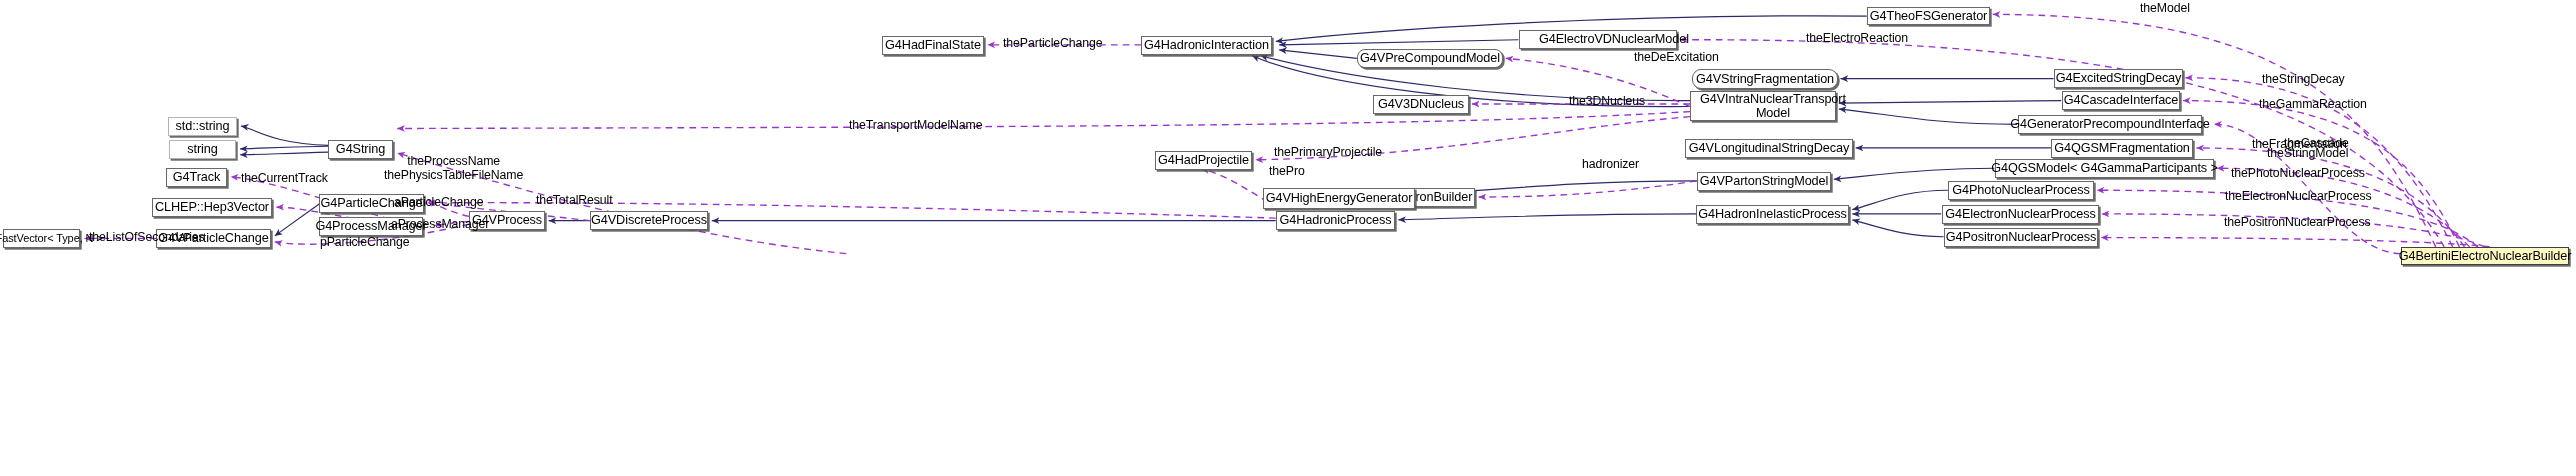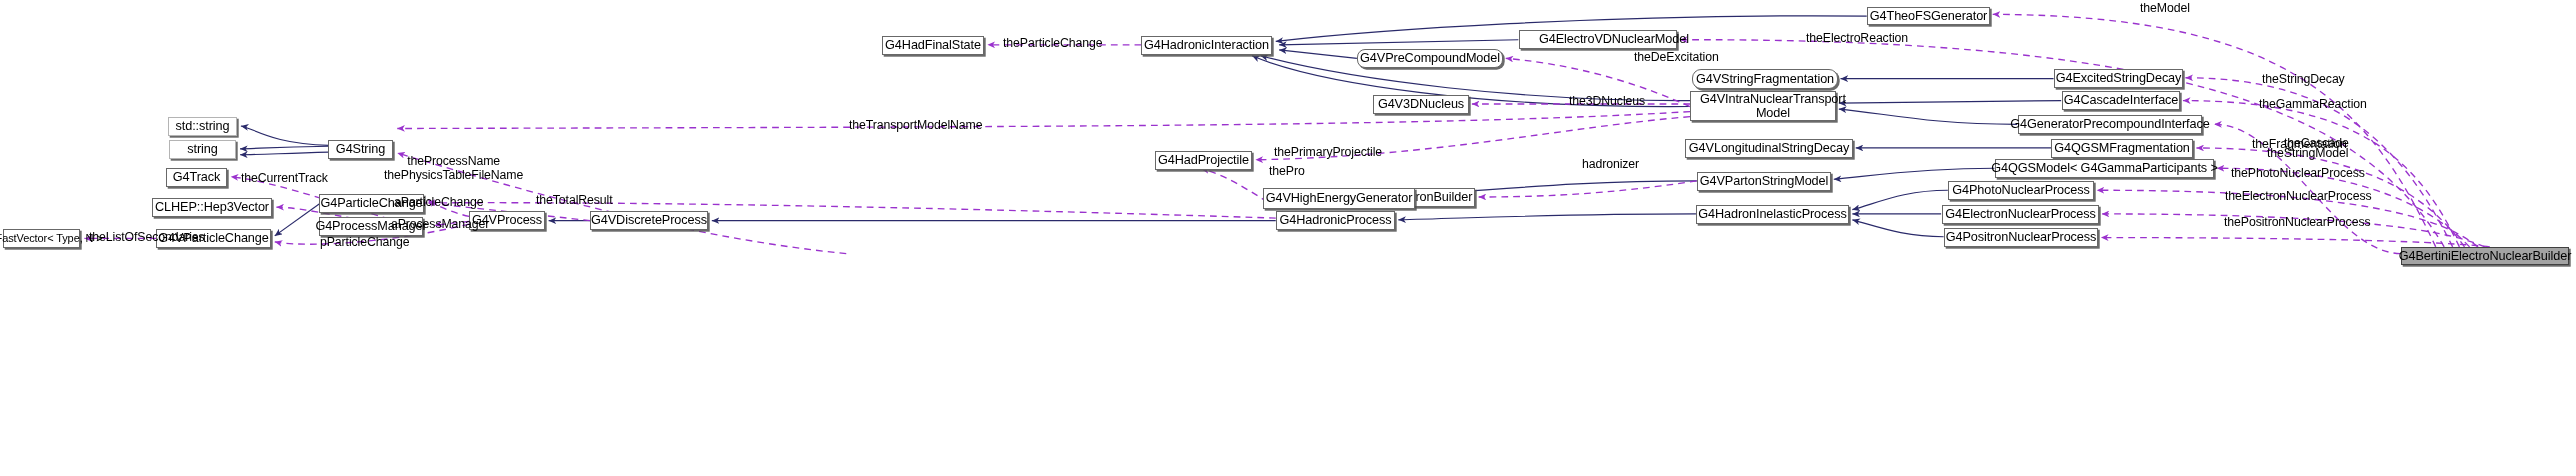--- a/index.html
+++ b/index.html
@@ -40,21 +40,21 @@
     padding: 0 4.2px;
     letter-spacing: -0.1px;
   }
   .node.grey-border {
     border: 0.8px solid #686868;
   }
   .node.light {
     border: 0.8px solid #b4b4b4;
   }
   .node.root {
-    background: #a3a3a3;
+    background: #fef9c3;
     border: 0.8px solid #404040;
     font-weight: normal;
   }
   .edge-label {
     position: absolute;
     font-size: 12.3px;
     color: #000000;
     white-space: pre;
     text-align: center;
     line-height: 1.16;

